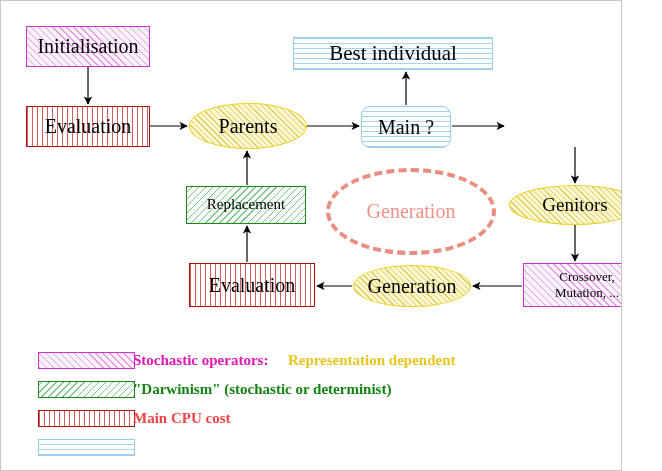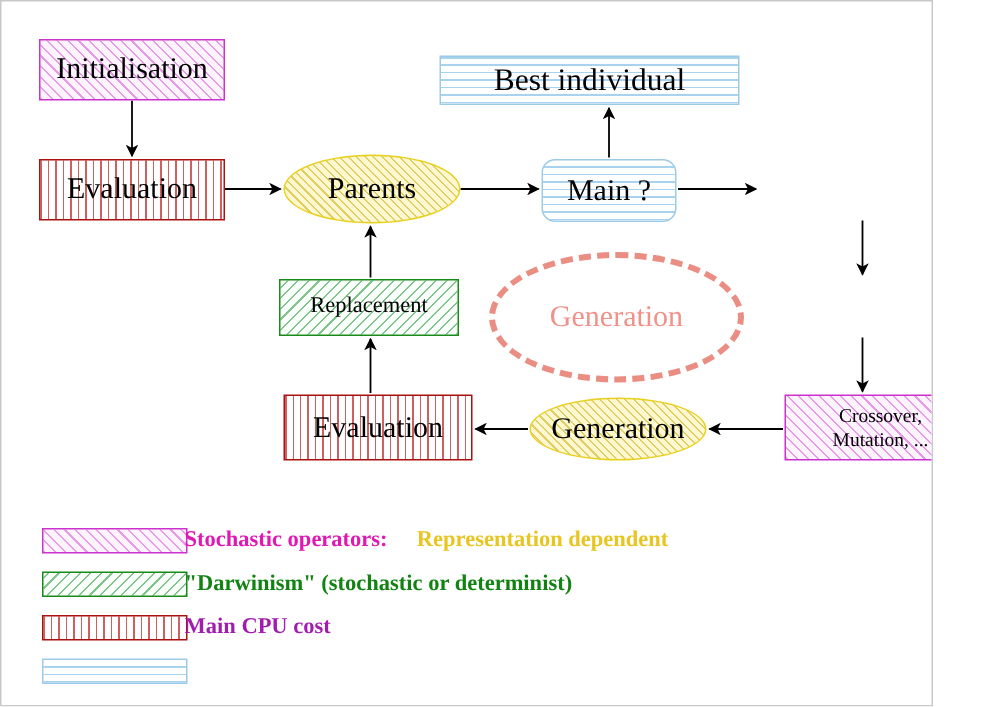--- a/index.html
+++ b/index.html
@@ -88,21 +88,21 @@
   
   .edge-layer {
     position: absolute;
     left: 0; top: 0;
     width: 662px; height: 471px;
     pointer-events: none;
   }
 
   
   #legend { position: absolute; left: 0; top: 340px; width: 662px; height: 131px; }
-  .legend-row { position: absolute; left: 0; width: 640px; height: 26px; display: flex; align-items: center; }
+  .legend-row { position: absolute; left: 10px; width: 640px; height: 26px; display: flex; align-items: center; }
   .legend-swatch {
     position: absolute;
     left: 27px;
     width: 97px;
     height: 17px;
     box-sizing: border-box;
     border-width: 1px;
     border-style: solid;
   }
   .legend-text {
@@ -164,20 +164,21 @@
 
   <div id="n-best" class="node box fill-blue">Best individual</div>
 
   <div id="n-stop" class="node box rounded fill-blue">Main ?</div>
 
 
   <div id="n-replacement" class="node box fill-green">Replacement</div>
 
   <div id="n-generation" class="node ellipse fill-none-dashed">Generation</div>
 
+  <div id="n-genitors" class="node ellipse fill-yellow">Genitors</div>
 
   <div id="n-evaluation-bot" class="node box fill-red">Evaluation</div>
 
   <div id="n-offspring" class="node ellipse fill-yellow">Generation</div>
 
   <div id="n-crossover" class="node box fill-magenta">Crossover,
 Mutation, ...</div>
 
   <div id="legend">
 
@@ -190,21 +191,21 @@
       </span>
     </div>
 
     <div id="lr1" class="legend-row">
       <span class="legend-swatch fill-green"></span>
       <span class="legend-text" style="color: rgb(18, 131, 18);">"Darwinism" (stochastic or determinist)</span>
     </div>
 
     <div id="lr2" class="legend-row">
       <span class="legend-swatch fill-red"></span>
-      <span class="legend-text" style="color: #a21caf;">Main CPU cost</span>
+      <span class="legend-text" style="color: #ef4444;">Main CPU cost</span>
     </div>
 
     <div id="lr3" class="legend-row">
       <span class="legend-swatch fill-blue"></span>
     </div>
 
   </div>
 
 </div>
 

